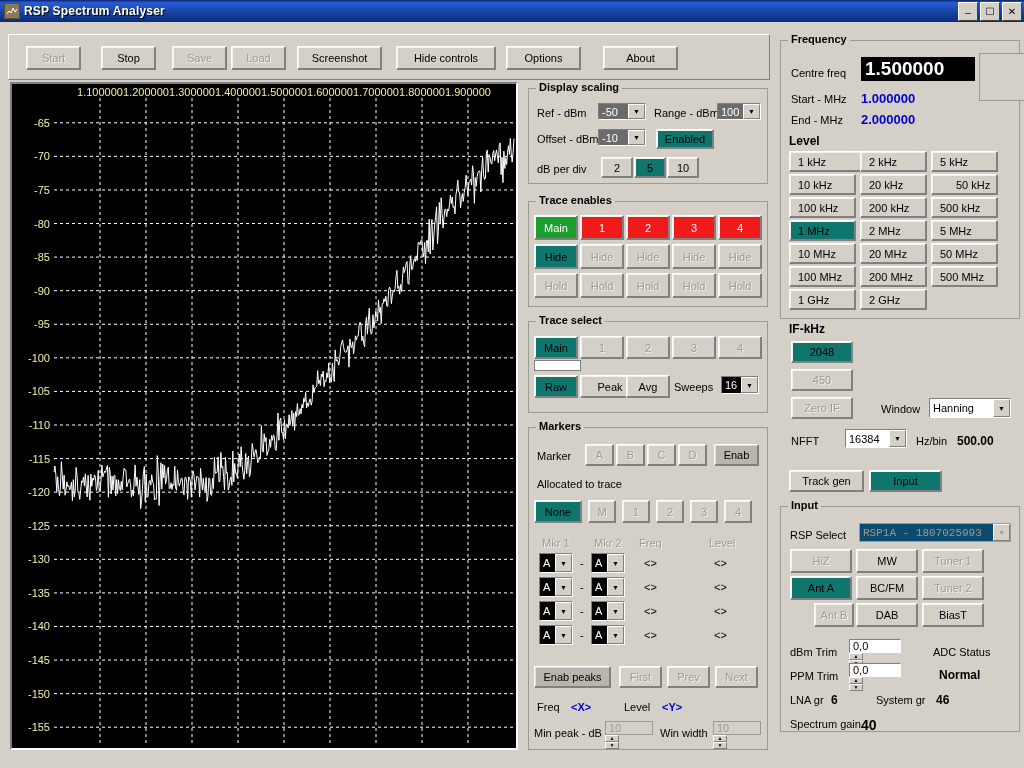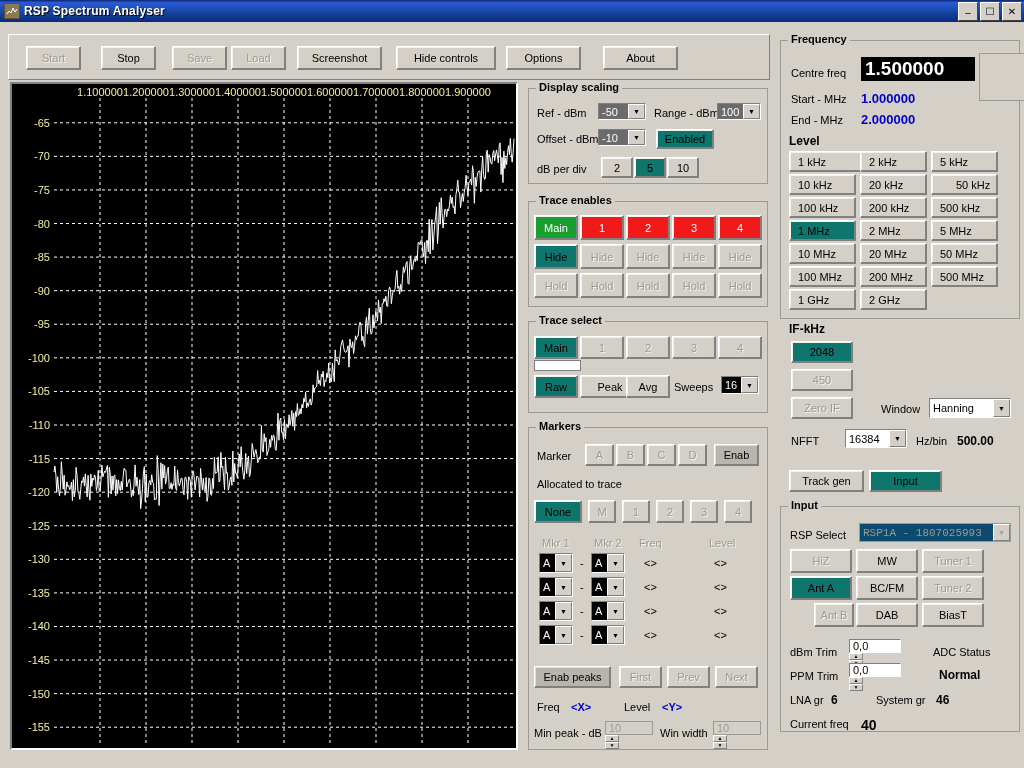--- a/index.html
+++ b/index.html
@@ -446,15 +446,15 @@
         <div>▼</div>
       </div>
   </div>
   <div class="lbl bold" style="position:absolute;left:158px;top:161px;font-size:12px;">Normal</div>
 
   <div class="lbl" style="position:absolute;left:9px;top:187px;">LNA gr</div>
   <div class="lbl bold" style="position:absolute;left:50px;top:186px;font-size:12px;">6</div>
   <div class="lbl" style="position:absolute;left:95px;top:187px;">System gr</div>
   <div class="lbl bold" style="position:absolute;left:155px;top:186px;font-size:12px;">46</div>
 
-  <div class="lbl" style="position:absolute;left:9px;top:211px;">Current freq</div>
+  <div class="lbl" style="position:absolute;left:9px;top:211px;">Spectrum gain</div>
   <div class="lbl bold" style="position:absolute;left:80px;top:210px;font-size:14px;">40</div>
 </div>
 
 </body></html>

